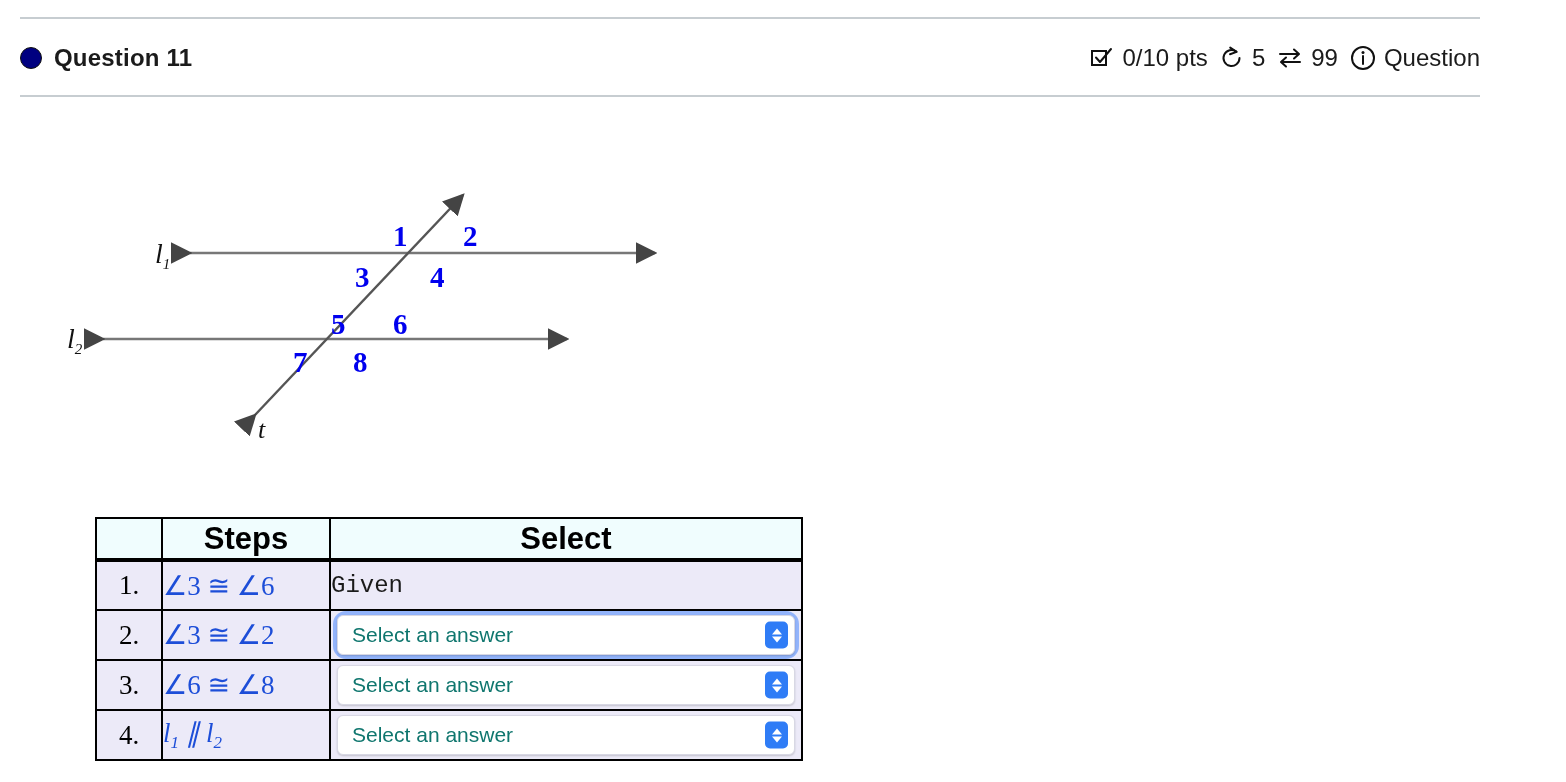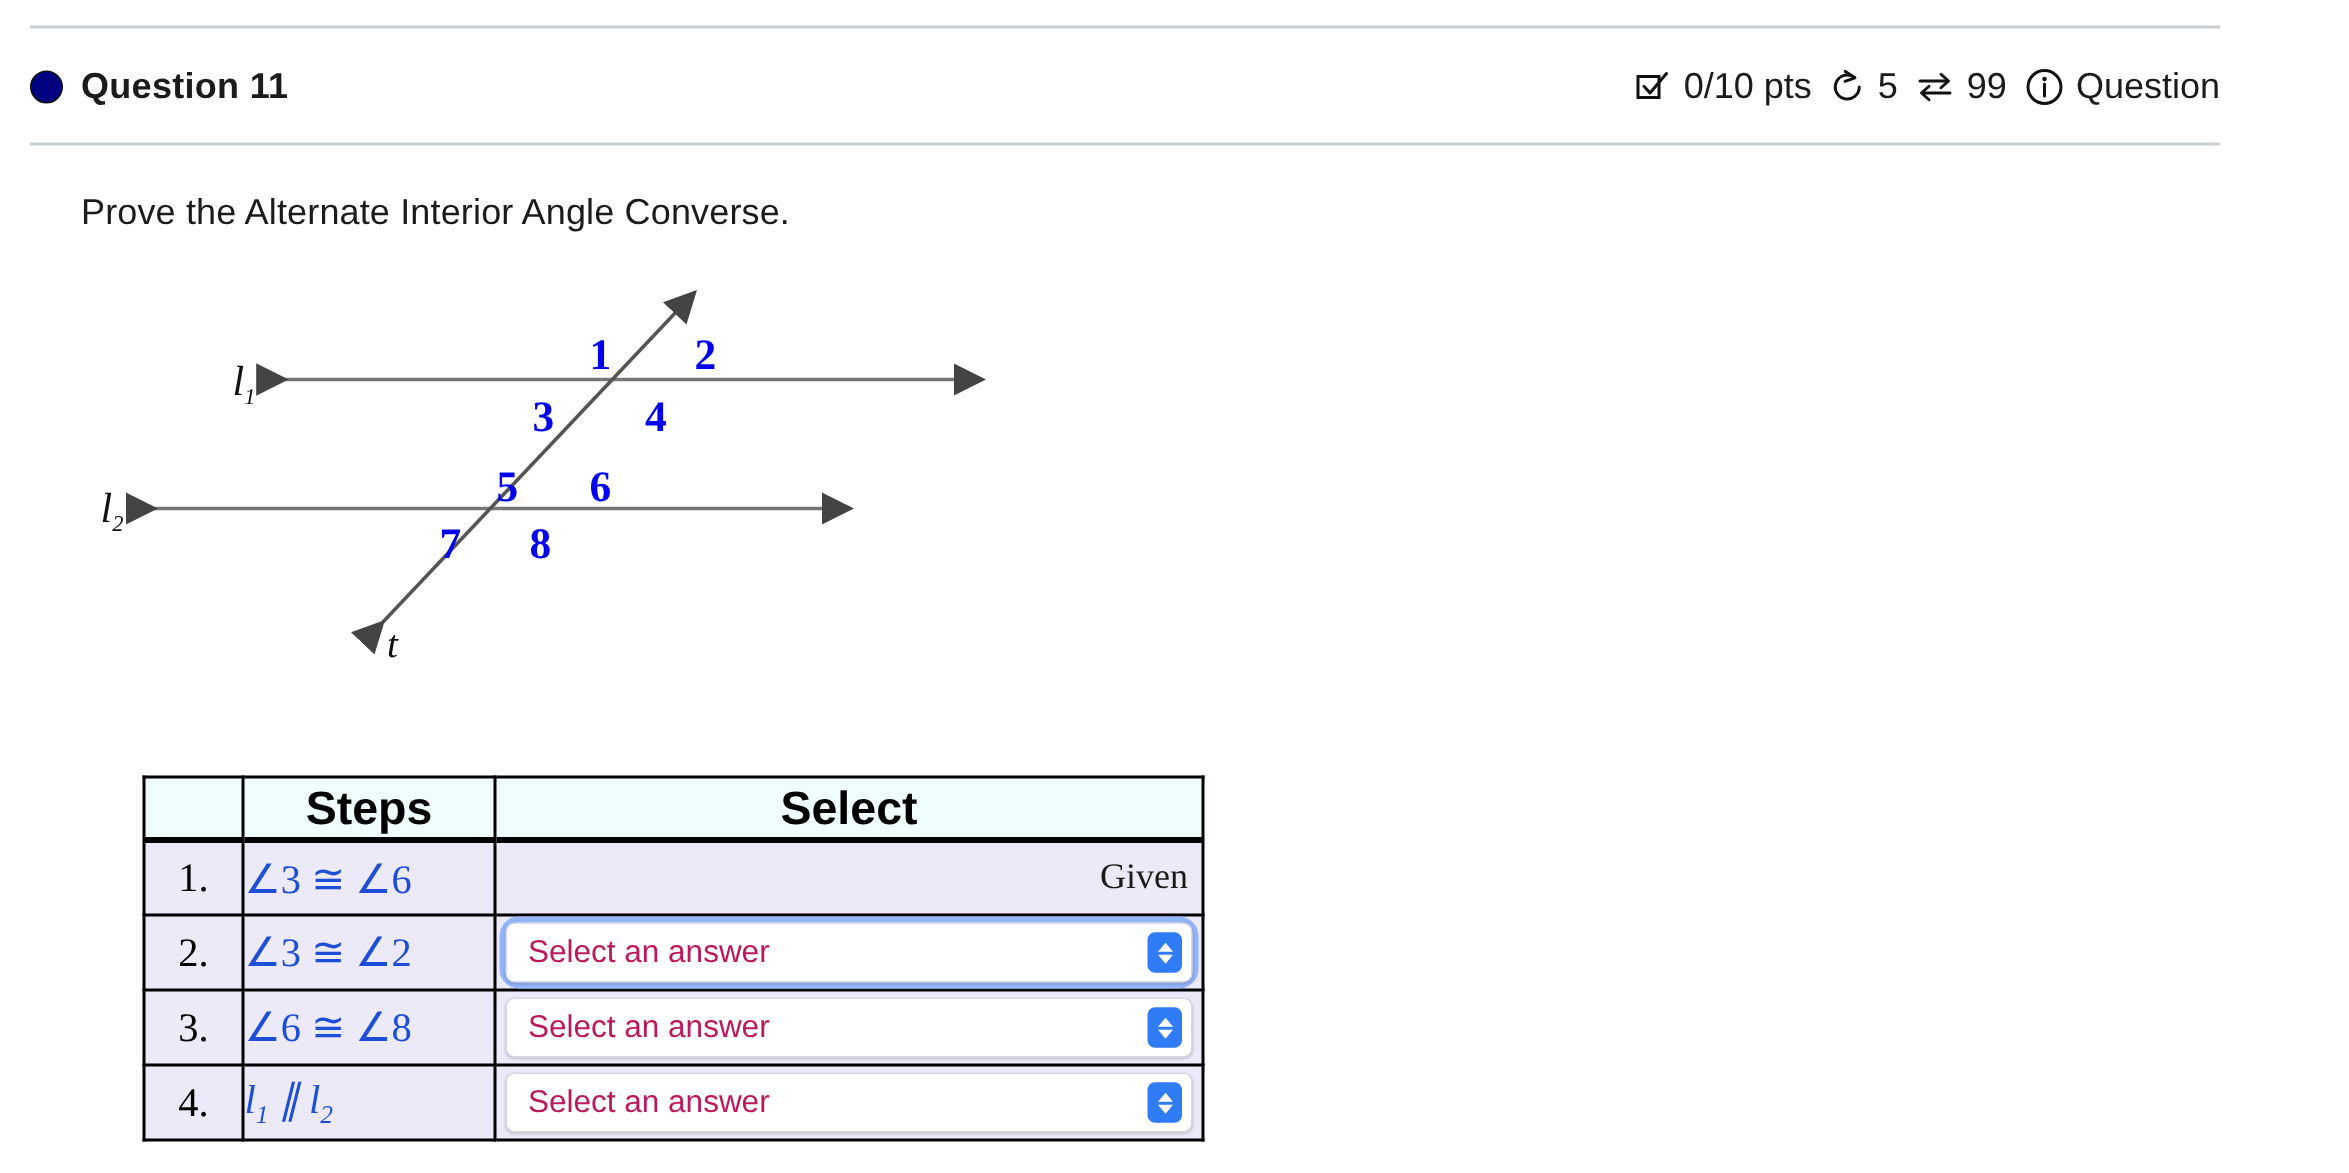--- a/index.html
+++ b/index.html
@@ -116,22 +116,21 @@
     font-family: "Liberation Serif", serif;
     font-size: 27px;
     color: #1d4ed8;
     white-space: nowrap;
   }
   .cell-step .it { font-style: italic; }
   .cell-step sub { font-size: 17px; }
   .cell-reason { padding: 0 8px; }
 
   .given-text {
-    text-align: right;
-    font-family: Liberation Serif, serif;
+    font-family: Liberation Mono, monospace;
     font-size: 24px;
     color: #1b1b1b;
     padding-right: 9px;
   }
 
   
   .select-wrap {
     position: relative;
     display: block;
     margin: 4px 6px 4px 6px;
@@ -145,21 +144,21 @@
   .select-box {
     position: relative;
     width: 100%; height: 40px;
     background: #ffffff;
     border: 1px solid #d8d8e4;
     border-radius: 6px;
     box-shadow: 0 1px 2px rgba(0,0,0,.18);
     display: flex; align-items: center;
     padding-left: 14px;
     font-size: 21px;
-    color: #be185d;
+    color: #0f766e;
     cursor: default;
   }
   .select-stepper {
     position: absolute;
     right: 6px; top: 50%;
     transform: translateY(-50%);
     width: 23px; height: 27px;
     background: #2f7cf6;
     border-radius: 5px;
     display: flex; flex-direction: column;
@@ -230,21 +229,20 @@
             <circle cx="14" cy="8.6" r="1.5" fill="#111"></circle>
             <path d="M14 12 V20" fill="none" stroke="#111" stroke-width="2" stroke-linecap="round"></path>
           </svg>
         </span>
         <span class="txt">Question</span>
       </span>
 
     </div>
   </div>
 
-  <div class="prompt">Prove the Alternate Interior Angle Converse.</div>
 
   <div class="figure">
     <svg width="660" height="280" viewBox="0 0 660 280">
       <defs>
         <marker id="ar" markerWidth="9" markerHeight="9" refX="8" refY="4.5" orient="auto">
           <path d="M0,0 L9,4.5 L0,9 Z" fill="#444"></path>
         </marker>
       </defs>
 
       <line x1="135" y1="73" x2="600" y2="73" stroke="#777" stroke-width="2.4" marker-start="url(#ar)" marker-end="url(#ar)"></line>

